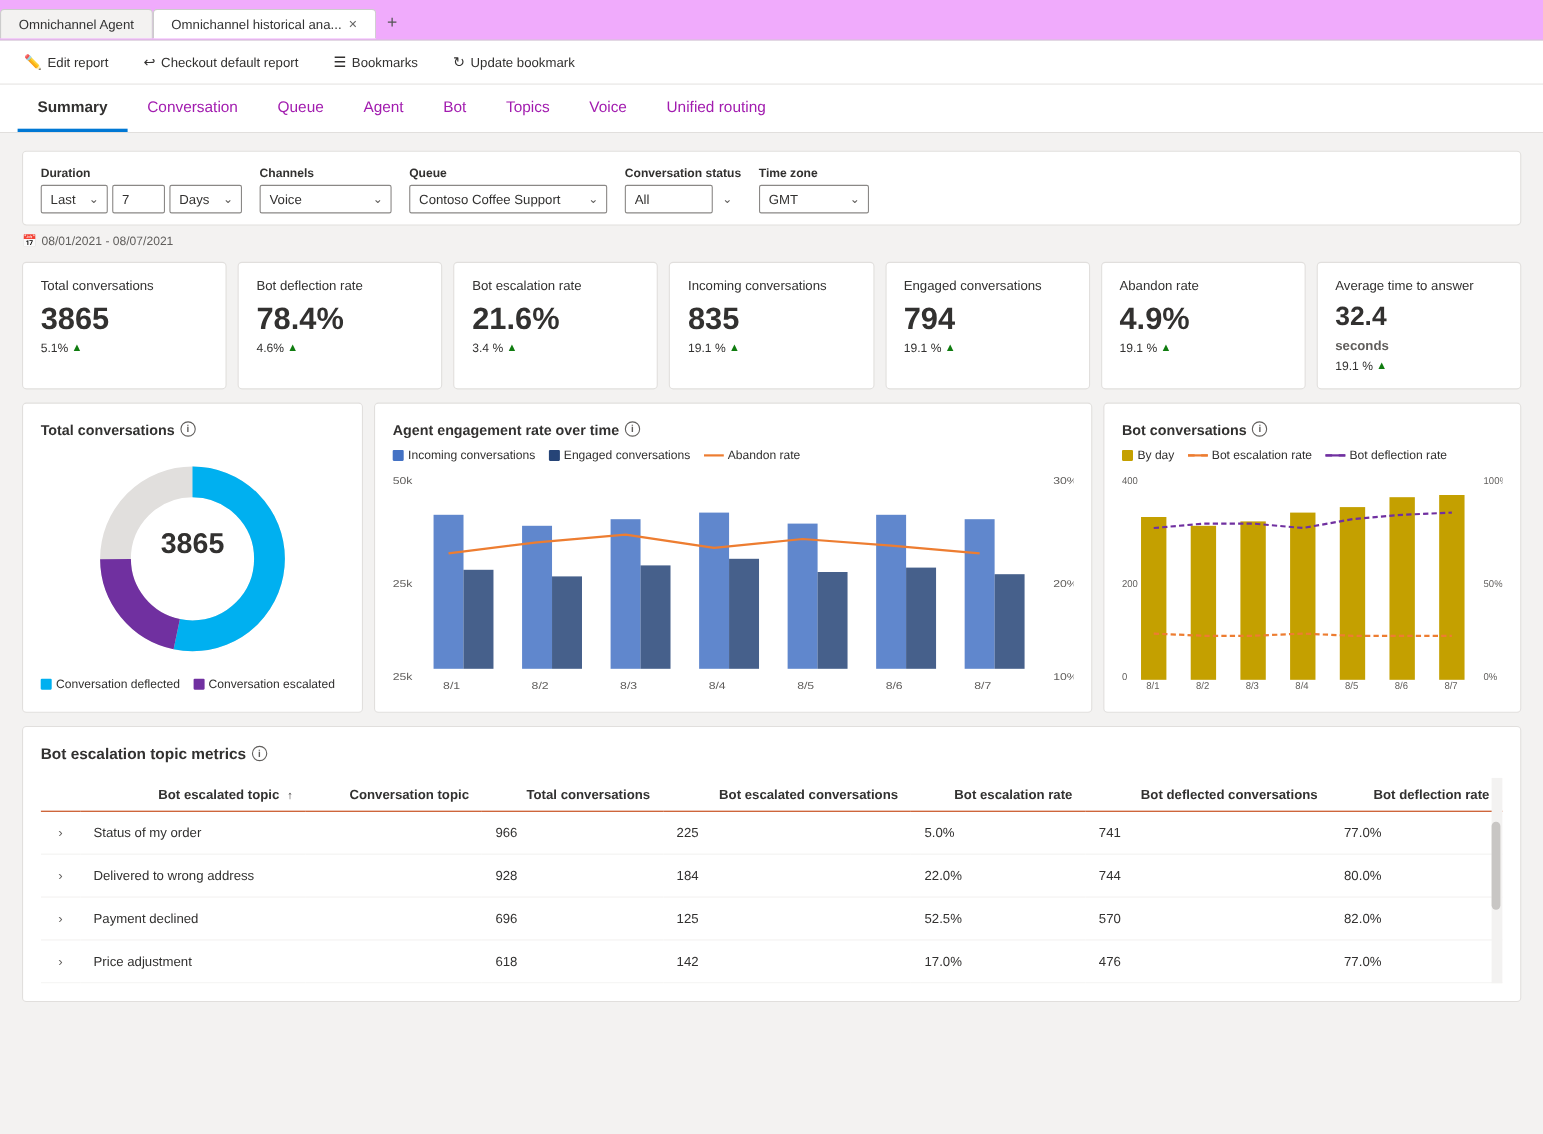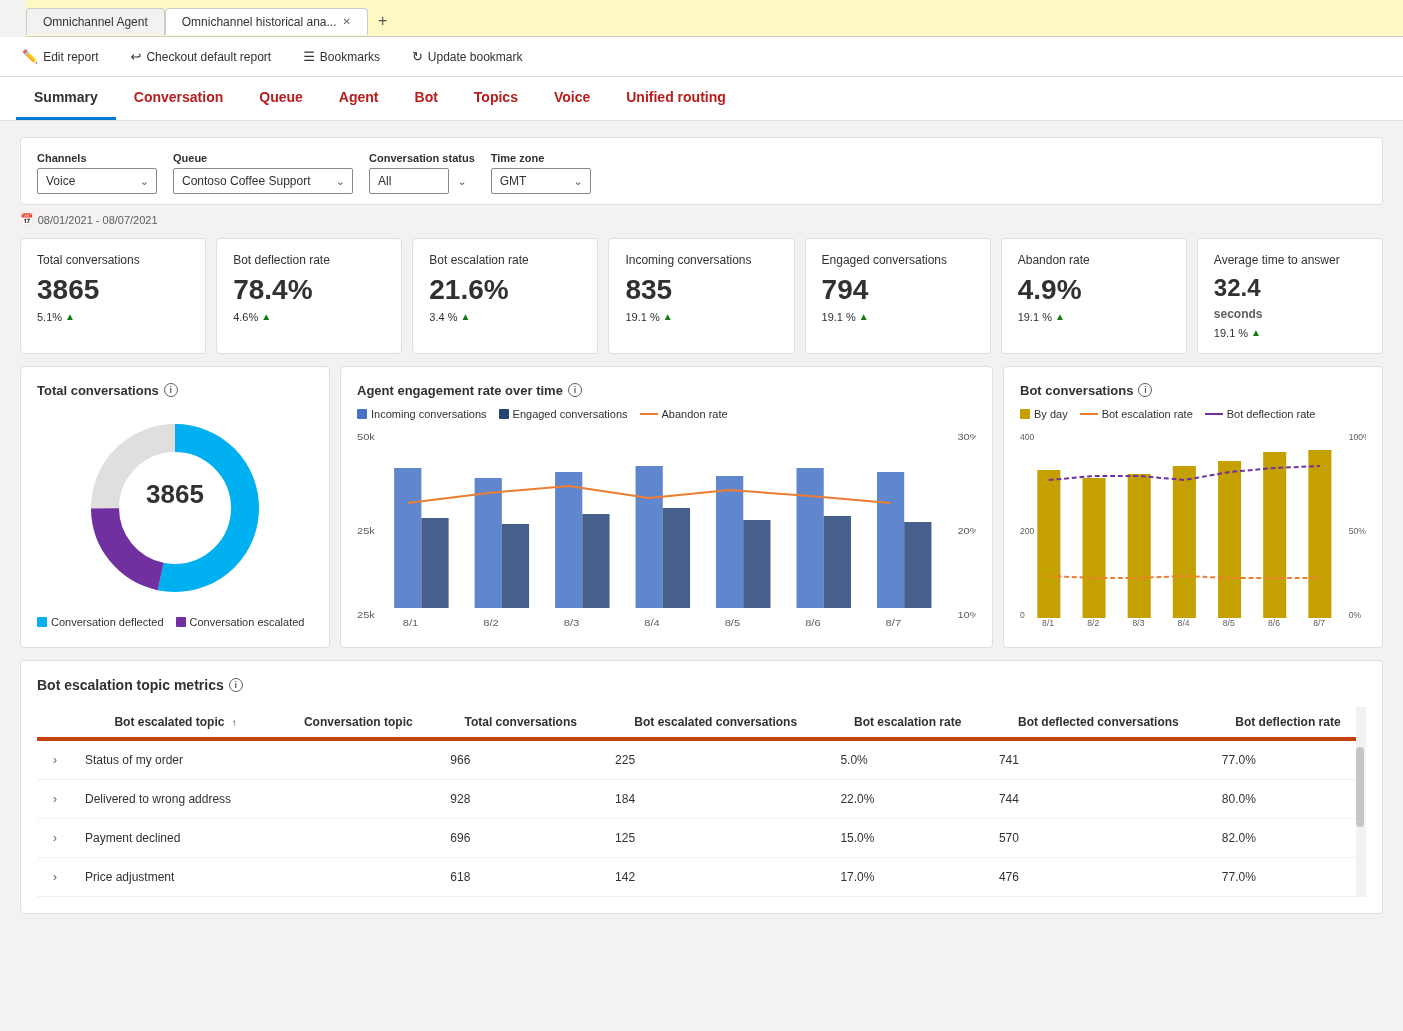--- a/index.html
+++ b/index.html
@@ -2,24 +2,23 @@
 <html><head>
   <meta charset="utf-8">
   <style>
     * { box-sizing: border-box; margin: 0; padding: 0; }
     body { font-family: 'Segoe UI', Arial, sans-serif; font-size: 13px; background: #f3f2f1; color: #323130; }
 
     
     .browser-tabs {
       display: flex;
       align-items: center;
-      background: #fef9c3;
+      background: #f0abfc;
       padding: 6px 13px 0 0;
       border-bottom: 1px solid #ccc;
-      margin-left: 26px;
     }
     .browser-tab {
       display: flex;
       align-items: center;
       padding: 6px 16px;
       background: #f3f2f1;
       border: 1px solid #ccc;
       border-bottom: none;
       border-radius: 4px 4px 0 0;
       font-size: 12px;
@@ -62,24 +61,24 @@
       display: flex;
       align-items: flex-start;
       gap: 0;
       padding: 0 16px;
       background: #fff;
       border-bottom: 1px solid #e1dfdd;
     }
     .nav-tab {
       padding: 12px 18px;
       font-size: 14px;
-      color: #b91c1c;
+      color: #a21caf;
       cursor: pointer;
       border-bottom: 3px solid transparent;
-      font-weight: 700;
+      font-weight: 400;
     }
     .nav-tab.active {
       color: #323130;
       font-weight: 600;
       border-bottom: 3px solid #0078d4;
     }
 
     
     .main-content {
       padding: 16px 20px;
@@ -270,22 +269,22 @@
     }
     table {
       width: 100%;
       border-collapse: collapse;
     }
     thead th {
       font-size: 12px;
       font-weight: 600;
       color: #323130;
       padding: 8px 12px;
-      text-align: center;
-      border-bottom: 4px solid #c2410c;
+      text-align: right;
+      border-bottom: 1px solid #c2410c;
       white-space: nowrap;
     }
     thead th .sort-icon { margin-left: 4px; font-size: 10px; }
     tbody tr {
       border-bottom: 1px solid #f3f2f1;
     }
     tbody td {
       padding: 10px 12px;
       font-size: 12px;
       color: #323130;
@@ -343,20 +342,36 @@
   <div class="nav-tab">Agent</div>
   <div class="nav-tab">Bot</div>
   <div class="nav-tab">Topics</div>
   <div class="nav-tab">Voice</div>
   <div class="nav-tab">Unified routing</div>
 </div>
 
 <div class="main-content">
 
   <div class="filters-row">
+    <div class="filter-group">
+      <div class="filter-label">Duration</div>
+      <div class="filter-controls">
+        <div class="select-wrapper">
+          <select class="filter-select">
+            <option>Last</option>
+          </select>
+        </div>
+        <input class="filter-input" type="text" value="7" style="">
+        <div class="select-wrapper">
+          <select class="filter-select">
+            <option>Days</option>
+          </select>
+        </div>
+      </div>
+    </div>
     <div class="filter-group">
       <div class="filter-label">Channels</div>
       <div class="select-wrapper">
         <select class="filter-select" style="min-width:120px">
           <option>Voice</option>
         </select>
       </div>
     </div>
     <div class="filter-group">
       <div class="filter-label">Queue</div>
@@ -656,21 +671,21 @@
       <td>80.0%</td>
     </tr>
             <tr>
       <td>
         <button class="expand-btn">›</button>
       </td>
       <td>Payment declined</td>
       <td></td>
       <td>696</td>
       <td>125</td>
-      <td>15.0%</td>
+      <td>52.5%</td>
       <td>570</td>
       <td>82.0%</td>
     </tr>
             <tr>
       <td>
         <button class="expand-btn">›</button>
       </td>
       <td>Price adjustment</td>
       <td></td>
       <td>618</td>

